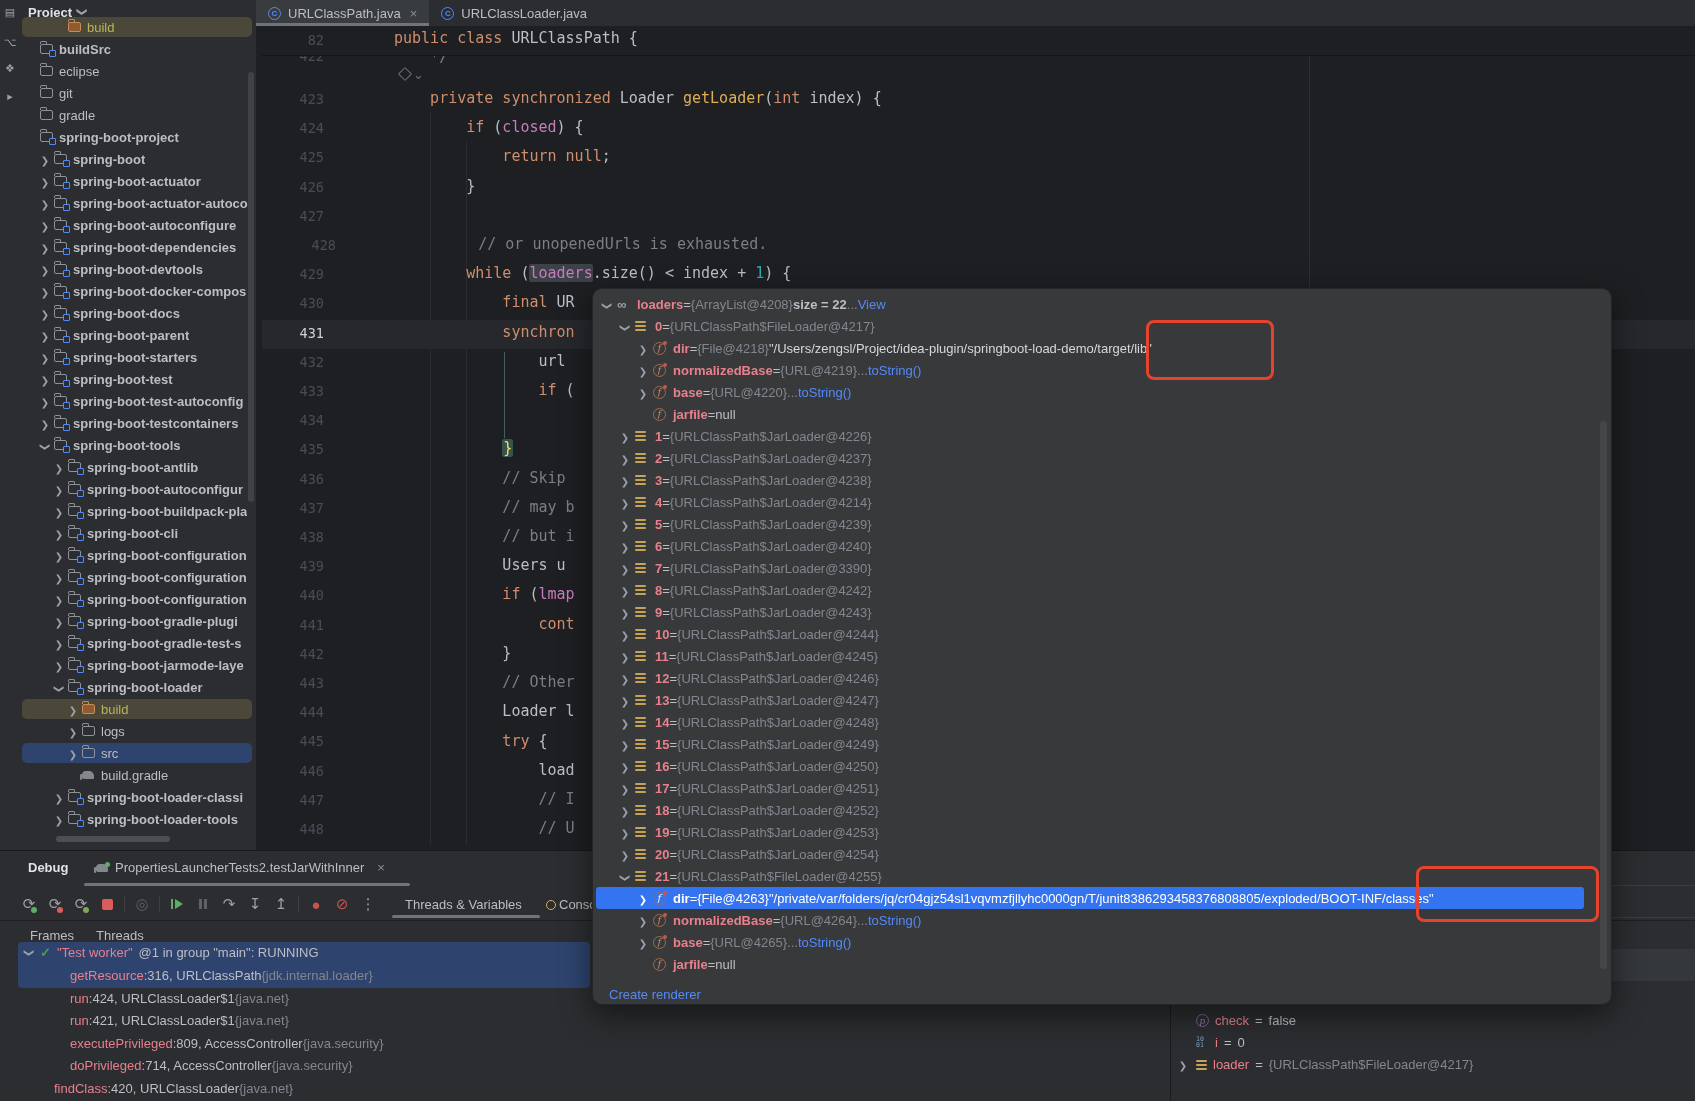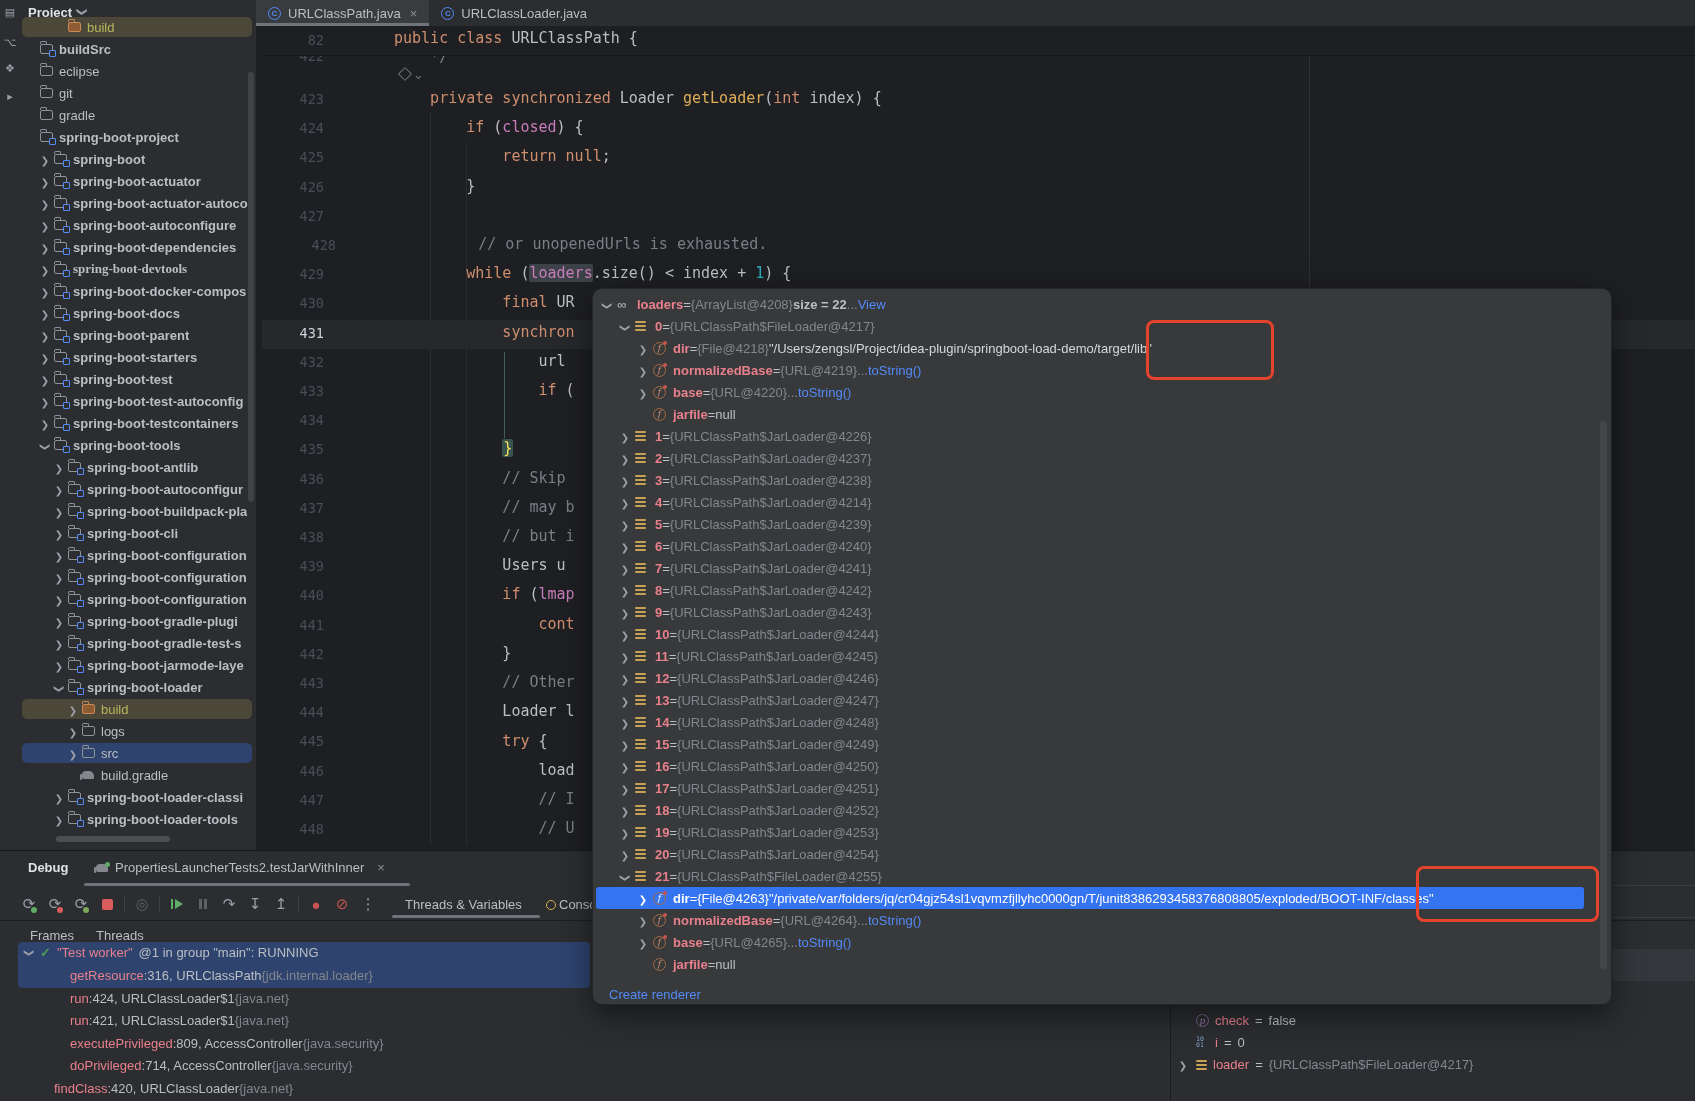--- a/index.html
+++ b/index.html
@@ -189,21 +189,21 @@
             <span class="icon-folder module"></span>
           </span>
           <span class="tree-label bold" style="position: relative; z-index: 1;">spring-boot-dependencies</span>
         </div>
         <div class="row" style="left: 0px; top: 258px; width: 236px; height: 22px;">
           <span style="display: inline-block; width: 20px;"></span>
           <span style="display: inline-block; width: 14px; position: relative; z-index: 1;"><span class="chev">❯</span></span>
           <span style="display: inline-flex; width: 19px; align-items: center; position: relative; z-index: 1;">
             <span class="icon-folder module"></span>
           </span>
-          <span class="tree-label bold" style="position: relative; z-index: 1; font-family: Liberation Serif, serif;">spring-boot-devtools</span>
+          <span class="tree-label bold" style="position: relative; z-index: 1;">spring-boot-devtools</span>
         </div>
         <div class="row" style="left: 0px; top: 280px; width: 236px; height: 22px;">
           <span style="display: inline-block; width: 20px;"></span>
           <span style="display: inline-block; width: 14px; position: relative; z-index: 1;"><span class="chev">❯</span></span>
           <span style="display: inline-flex; width: 19px; align-items: center; position: relative; z-index: 1;">
             <span class="icon-folder module"></span>
           </span>
           <span class="tree-label bold" style="position: relative; z-index: 1;">spring-boot-docker-compos</span>
         </div>
         <div class="row" style="left: 0px; top: 302px; width: 236px; height: 22px;">
@@ -840,21 +840,21 @@
           <span style="display: inline-block; width: 15px;"><span class="chev">❯</span></span>
           <span style="display: inline-flex; width: 20px; align-items: center;">
             <span class="icon-items">
               <i></i>
               <i></i>
               <i></i>
             </span>
           </span>
           <span class="dbg-name">7</span>
           <span class="dbg-plain"> = </span>
-          <span class="dbg-val">{URLClassPath$JarLoader@4241}</span>
+          <span class="dbg-val">{URLClassPath$JarLoader@3390}</span>
         </div>
         <div class="popup-row" style="top: 290px;">
           <span style="display: inline-block; width: 26px;"></span>
           <span style="display: inline-block; width: 15px;"><span class="chev">❯</span></span>
           <span style="display: inline-flex; width: 20px; align-items: center;">
             <span class="icon-items">
               <i></i>
               <i></i>
               <i></i>
             </span>

